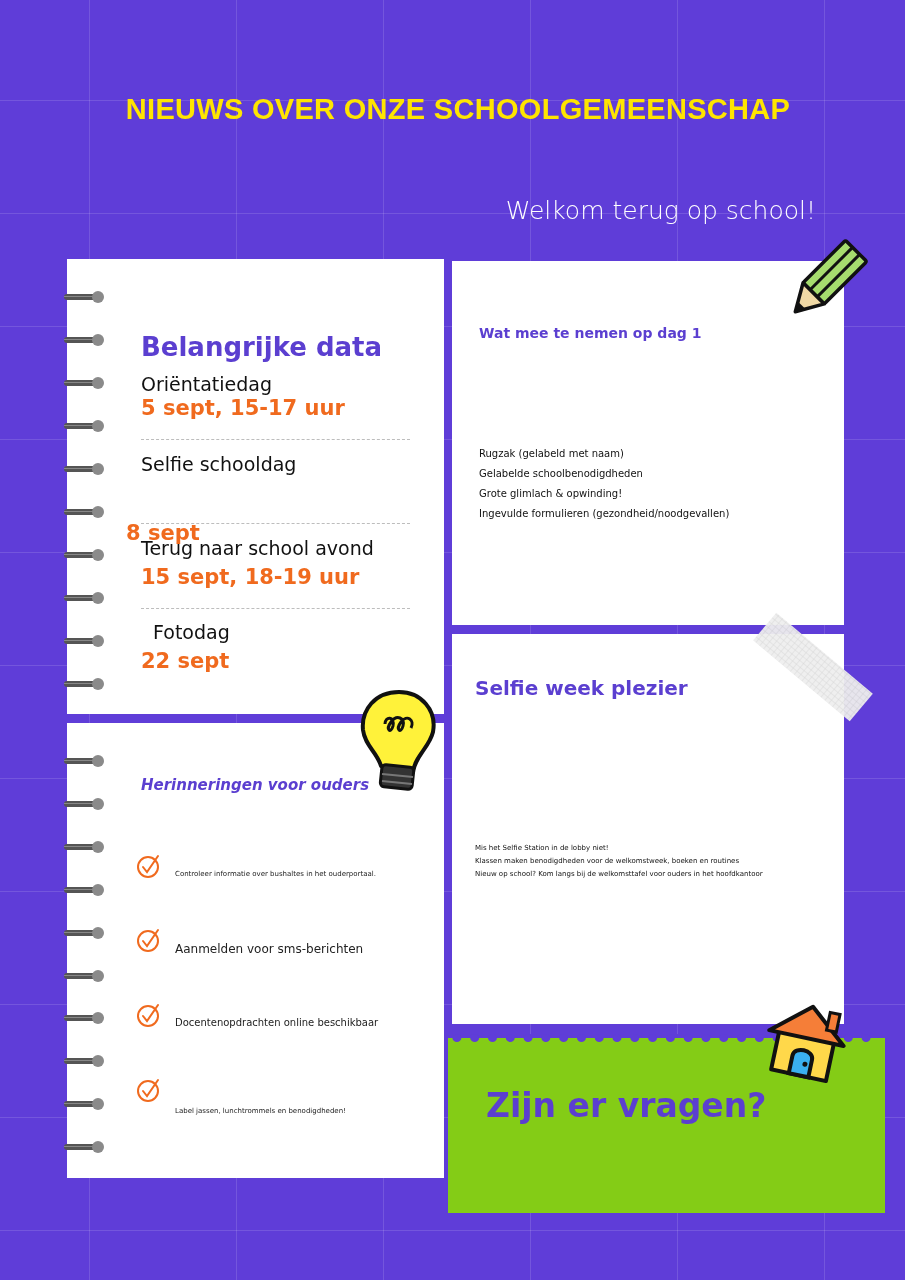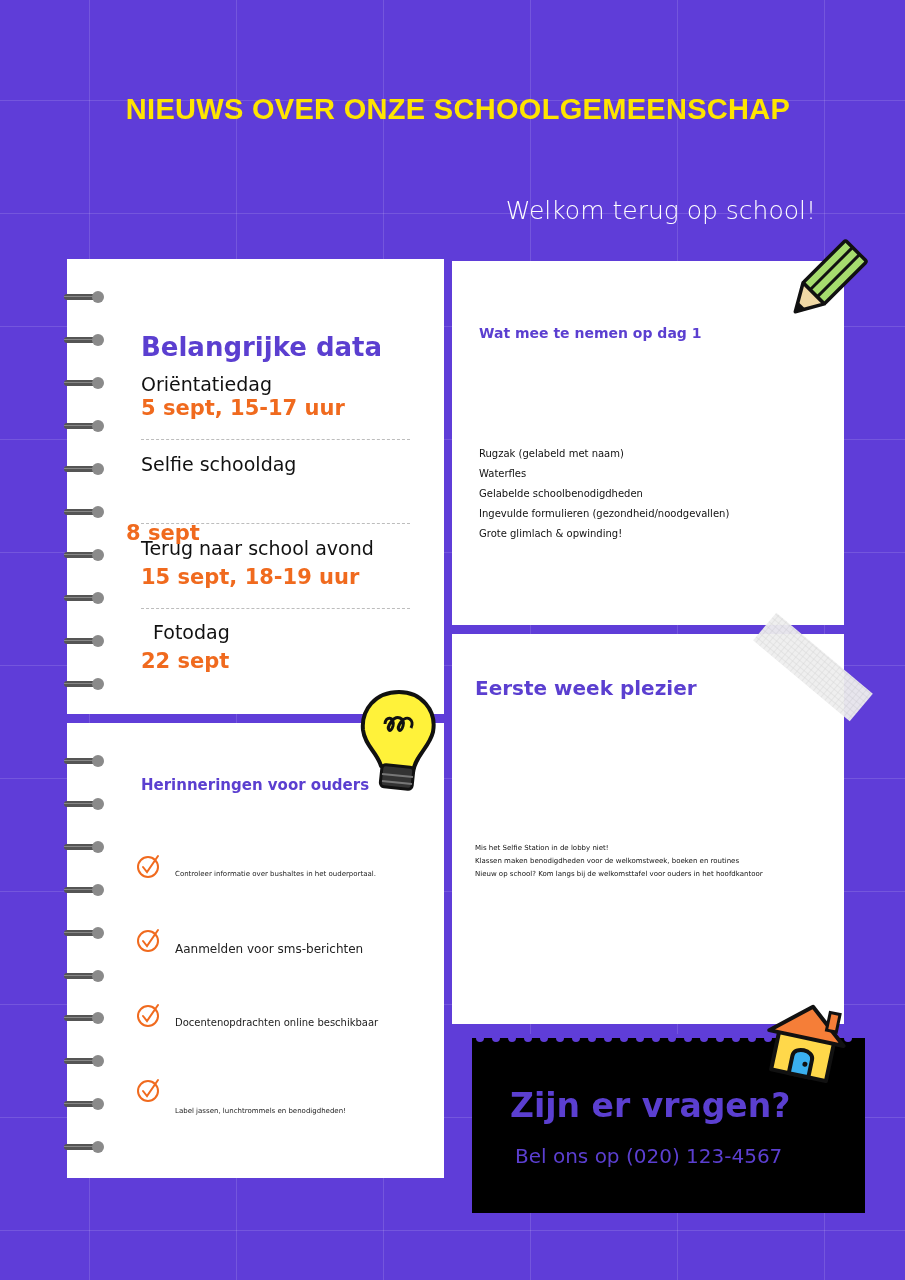--- a/index.html
+++ b/index.html
@@ -43,22 +43,22 @@
   .date-value { position: absolute; color: #f06a1e; font-size: 21px; font-weight: 700; font-family: "DejaVu Sans", sans-serif; }
   .dash { position: absolute; left: 141px; width: 269px; border-top: 1px dashed #bdbdbd; }
 
   .list-small { position: absolute; color: #111; font-family: "DejaVu Sans", sans-serif; }
   .list-small div { white-space: nowrap; }
 
   .check { position: absolute; width: 26px; height: 26px; }
   .reminder-text { position: absolute; color: #222; font-family: "DejaVu Sans", sans-serif; white-space: nowrap; }
 
   .cta {
-    position: absolute; left: 472px; top: 1034px; width: 393px; height: 179px;
-    background: #000000;
+    position: absolute; left: 448px; top: 1034px; width: 437px; height: 179px;
+    background: #84cc16;
   }
   .cta .scallop { position: absolute; left: 0; top: 0; width: 100%; height: 10px; overflow: hidden; }
   .cta-title { position: absolute; left: 38px; top: 84px; color: #5b3fd0; font-weight: 700; font-size: 33px; font-family: "DejaVu Sans", sans-serif; white-space: nowrap; }
   .cta-phone { position: absolute; left: 43px; top: 110px; color: #5b3fd0; font-size: 20px; font-family: "DejaVu Sans", sans-serif; white-space: nowrap; }
   .deco { position: absolute; }
 </style>
 </head>
 <body>
 
 <div class="grid-bg"></div>
@@ -162,21 +162,21 @@
     </div>
   <div class="ring" style="top:1098px">
       <div class="bar"></div>
       <div class="knob"></div>
     </div>
   <div class="ring" style="top:1141px">
       <div class="bar"></div>
       <div class="knob"></div>
     </div>
 </div>
-<h2 class="sec-title" style="left:141px; top:776px; font-size:15px;">Herinneringen voor ouders</h2>
+<h2 class="sec-title" style="left:141px; top:776px; font-size:15px;font-style:italic;">Herinneringen voor ouders</h2>
 
 <svg class="check" style="left:136px; top:853px;" viewBox="0 0 26 26">
   <circle cx="12" cy="14" r="10" fill="none" stroke="#f06a1e" stroke-width="2"></circle>
   <path d="M7 14 L11 19 L22 3" fill="none" stroke="#f06a1e" stroke-width="2" stroke-linecap="round"></path>
 </svg>
 <div class="reminder-text" style="left:175px; top:870px; font-size:7px;">Controleer informatie over bushaltes in het ouderportaal.</div>
 
 <svg class="check" style="left:136px; top:927px;" viewBox="0 0 26 26">
   <circle cx="12" cy="14" r="10" fill="none" stroke="#f06a1e" stroke-width="2"></circle>
   <path d="M7 14 L11 19 L22 3" fill="none" stroke="#f06a1e" stroke-width="2" stroke-linecap="round"></path>
@@ -192,28 +192,27 @@
 <svg class="check" style="left:136px; top:1077px;" viewBox="0 0 26 26">
   <circle cx="12" cy="14" r="10" fill="none" stroke="#f06a1e" stroke-width="2"></circle>
   <path d="M7 14 L11 19 L22 3" fill="none" stroke="#f06a1e" stroke-width="2" stroke-linecap="round"></path>
 </svg>
 <div class="reminder-text" style="left:175px; top:1107px; font-size:7px;">Label jassen, lunchtrommels en benodigdheden!</div>
 
 <div class="card" style="left:452px; top:261px; width:392px; height:364px;"></div>
 <h2 class="sec-title" style="left:479px; top:325px; font-size:14px;">Wat mee te nemen op dag 1</h2>
 <div class="list-small" style="left:479px; top:444px; font-size:10px; line-height:20px;">
   <div>Rugzak (gelabeld met naam)</div>
-  <div>Waterfles</div>
   <div>Gelabelde schoolbenodigdheden</div>
+  <div>Grote glimlach &amp; opwinding!</div>
   <div>Ingevulde formulieren (gezondheid/noodgevallen)</div>
-  <div>Grote glimlach &amp; opwinding!</div>
 </div>
 
 <div class="card" style="left:452px; top:634px; width:392px; height:390px;"></div>
-<h2 class="sec-title" style="left:475px; top:676px; font-size:20px;">Eerste week plezier</h2>
+<h2 class="sec-title" style="left:475px; top:676px; font-size:20px;">Selfie week plezier</h2>
 <div class="list-small" style="left:475px; top:842px; font-size:7px; line-height:13px;">
   <div>Mis het Selfie Station in de lobby niet!</div>
   <div>Klassen maken benodigdheden voor de welkomstweek, boeken en routines</div>
   <div>Nieuw op school? Kom langs bij de welkomsttafel voor ouders in het hoofdkantoor</div>
 </div>
 
 <div class="cta">
   <svg class="scallop" viewBox="0 0 393 10" preserveAspectRatio="none">
     <rect x="0" y="0" width="393" height="4" fill="#5f3dd8"></rect>
     <g fill="#5f3dd8">
@@ -237,21 +236,20 @@
         <circle cx="280" cy="4" r="4"></circle>
         <circle cx="296" cy="4" r="4"></circle>
         <circle cx="312" cy="4" r="4"></circle>
       <circle cx="328" cy="4" r="4"></circle>
         <circle cx="344" cy="4" r="4"></circle>
         <circle cx="360" cy="4" r="4"></circle>
         <circle cx="376" cy="4" r="4"></circle>
     </g>
   </svg>
   <div class="cta-title" style="top:52px;">Zijn er vragen?</div>
-  <div class="cta-phone" style="top:110px;">Bel ons op (020) 123-4567</div>
 </div>
 
 <svg class="deco" style="left:780px; top:236px;" width="90" height="92" viewBox="0 0 90 92">
   <g transform="rotate(45 45 46)">
     <rect x="30" y="2" width="30" height="60" fill="#a6dc6e" stroke="#111" stroke-width="3.5" rx="2"></rect>
     <line x1="40" y1="2" x2="40" y2="62" stroke="#111" stroke-width="3"></line>
     <line x1="50" y1="2" x2="50" y2="62" stroke="#111" stroke-width="3"></line>
     <path d="M30 62 L60 62 L45 88 Z" fill="#f0d9a5" stroke="#111" stroke-width="3.5" stroke-linejoin="round"></path>
     <path d="M40 79 L50 79 L45 88 Z" fill="#111"></path>
   </g>

